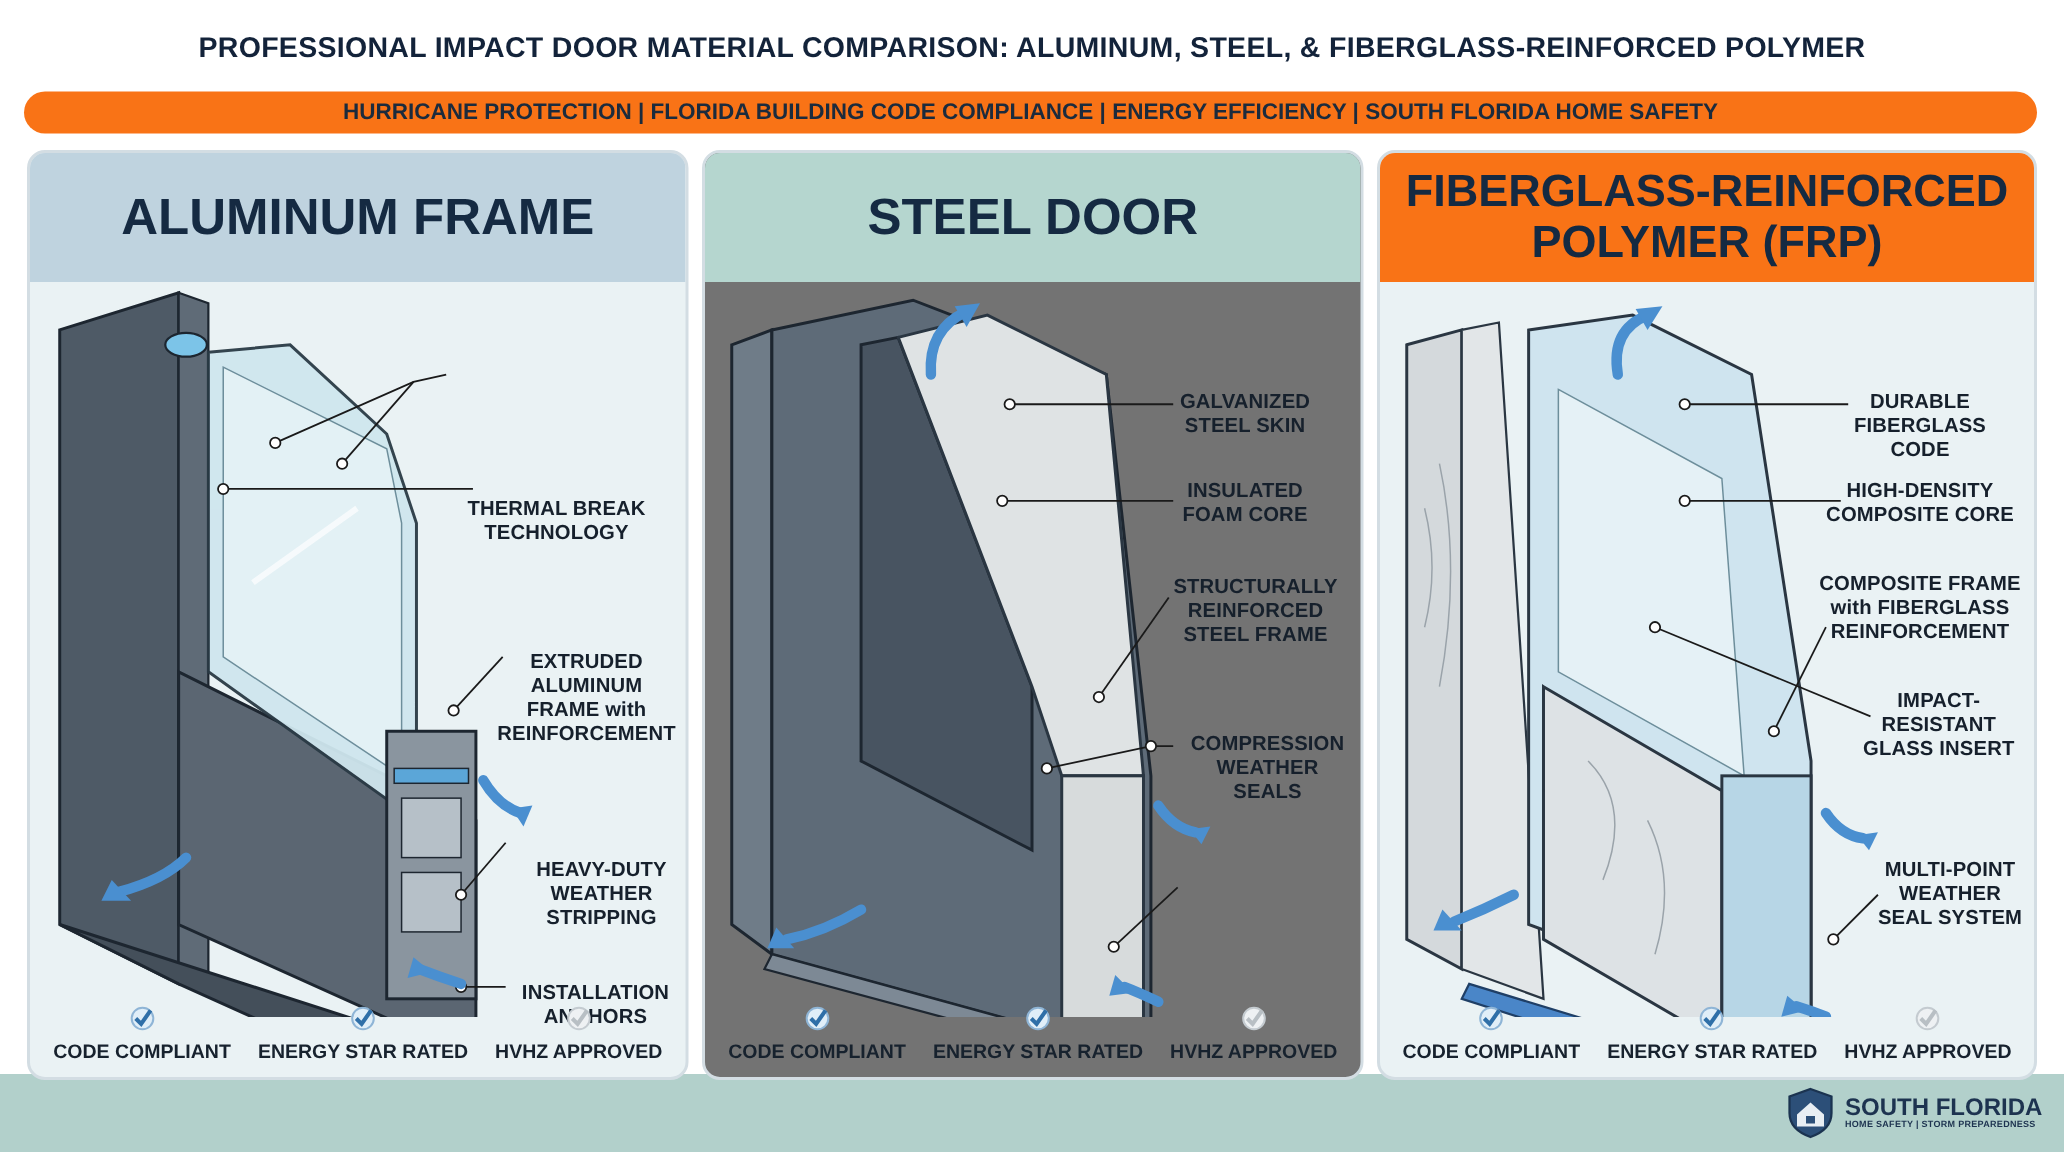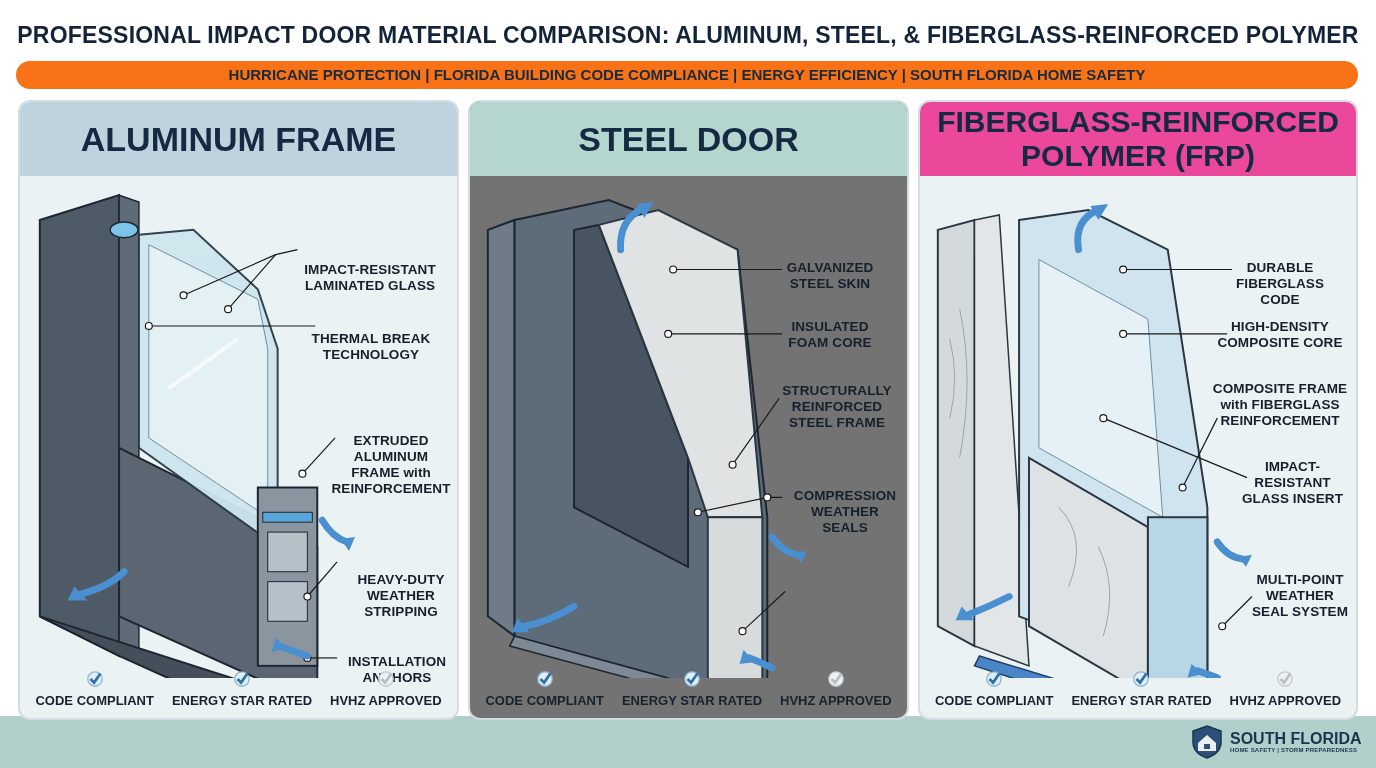--- a/index.html
+++ b/index.html
@@ -5,21 +5,21 @@
   * { box-sizing: border-box; margin: 0; padding: 0; }
   html, body { width: 1376px; height: 768px; overflow: hidden; }
   body {
     background: #ffffff;
     font-family: "Liberation Sans", "DejaVu Sans", sans-serif;
     color: #16263a;
     position: relative;
   }
   .main-title {
     position: absolute; left: 0; top: 22px; width: 1376px;
-    text-align: center; font-weight: 700; font-size: 23px; letter-spacing: 0.2px;
+    text-align: center; font-weight: 700; font-size: 19px; letter-spacing: 0.2px;
     color: #13233a;
   }
   .subtitle-bar {
     position: absolute; left: 16px; top: 61px; width: 1342px; height: 28px;
     background: #f97316; border-radius: 14px;
     text-align: center; line-height: 28px;
     font-size: 15px; font-weight: 700; color: #1b2b3d;
   }
   .footer-band {
     position: absolute; left: 0; top: 716px; width: 1376px; height: 52px;
@@ -27,26 +27,26 @@
   }
   .panel {
     position: absolute; top: 100px; height: 620px;
     background: #eaf2f4; border: 2px solid #d3dde3; border-radius: 12px;
     overflow: hidden;
   }
   .panel.p1 { left: 18px; width: 441px; }
   .panel.p2 { left: 468px; width: 441px; background: #737373; }
   .panel.p3 { left: 918px; width: 440px; }
   .panel-head {
-    height: 74px; display: flex; align-items: center; justify-content: center;
+    height: 86px; display: flex; align-items: center; justify-content: center;
     text-align: center; font-weight: 700; color: #152a42;
   }
   .p1 .panel-head { background: #bfd3df; font-size: 34px; }
   .p2 .panel-head { background: #b5d6cf; font-size: 34px; }
-  .p3 .panel-head { background: #ec4899; font-size: 30px; line-height: 34px; }
+  .p3 .panel-head { background: #f97316; font-size: 30px; line-height: 34px; }
   .illus { position: absolute; left: 0; top: 86px; width: 100%; height: 490px; }
   .callout {
     position: absolute; text-align: center; font-weight: 700;
     font-size: 13.5px; line-height: 16px; color: #16202c; letter-spacing: 0.1px;
   }
   .badges {
     position: absolute; left: 0; bottom: 10px; width: 100%;
     display: flex; justify-content: center; gap: 18px;
   }
   .badge { display: flex; align-items: center; gap: 5px; font-size: 13px; font-weight: 700; color: #17222e; flex-direction: column; }
@@ -104,22 +104,20 @@
       <path d="M105,385 Q90,400 60,408"></path>
       <path d="M305,333 Q315,350 330,355"></path>
       <path d="M290,470 Q275,465 262,460"></path>
     </g>
     <g fill="#4a8fd0">
       <polygon points="55,400 68,414 48,414"></polygon>
       <polygon points="338,350 332,364 324,352"></polygon>
       <polygon points="258,452 270,462 254,466"></polygon>
     </g>
   </svg>
-  <div class="callout" style="left:270px;top:160px;width:160px;white-space:pre-line">IMPACT-RESISTANT
-LAMINATED GLASS</div>
   <div class="callout" style="left:286px;top:229px;width:130px;white-space:pre-line">THERMAL BREAK
 TECHNOLOGY</div>
   <div class="callout" style="left:306px;top:331px;width:130px;white-space:pre-line">EXTRUDED
 ALUMINUM
 FRAME with
 REINFORCEMENT</div>
   <div class="callout" style="left:336px;top:470px;width:90px;white-space:pre-line">HEAVY-DUTY
 WEATHER
 STRIPPING</div>
   <div class="callout" style="left:322px;top:552px;width:110px;white-space:pre-line">INSTALLATION

